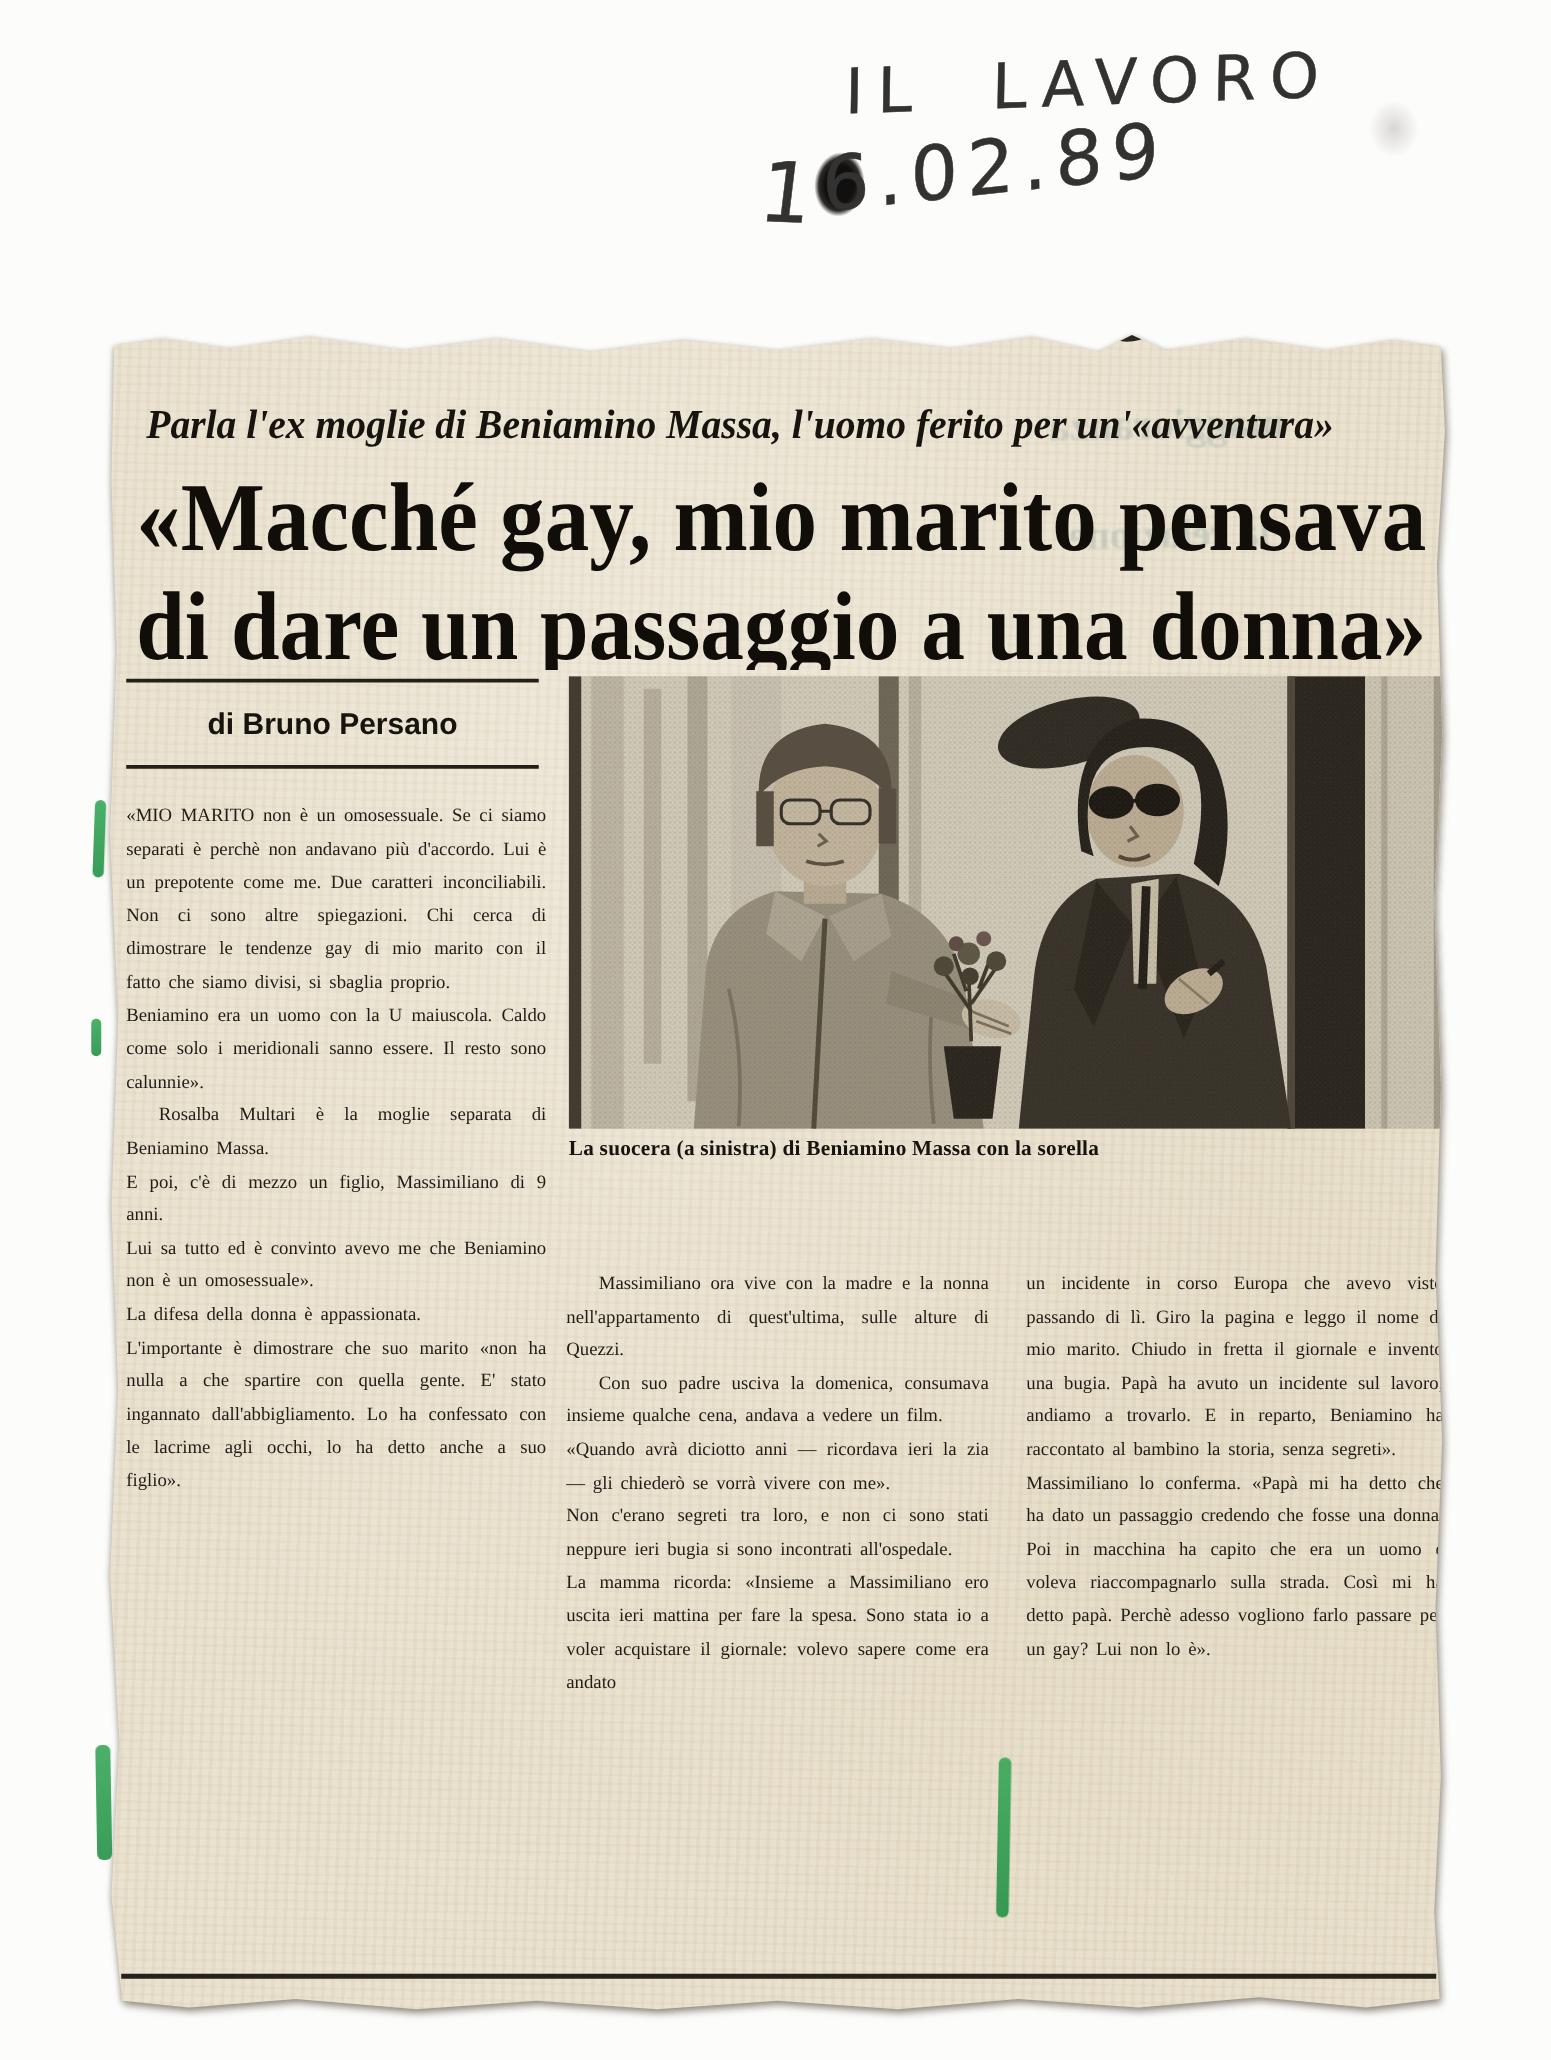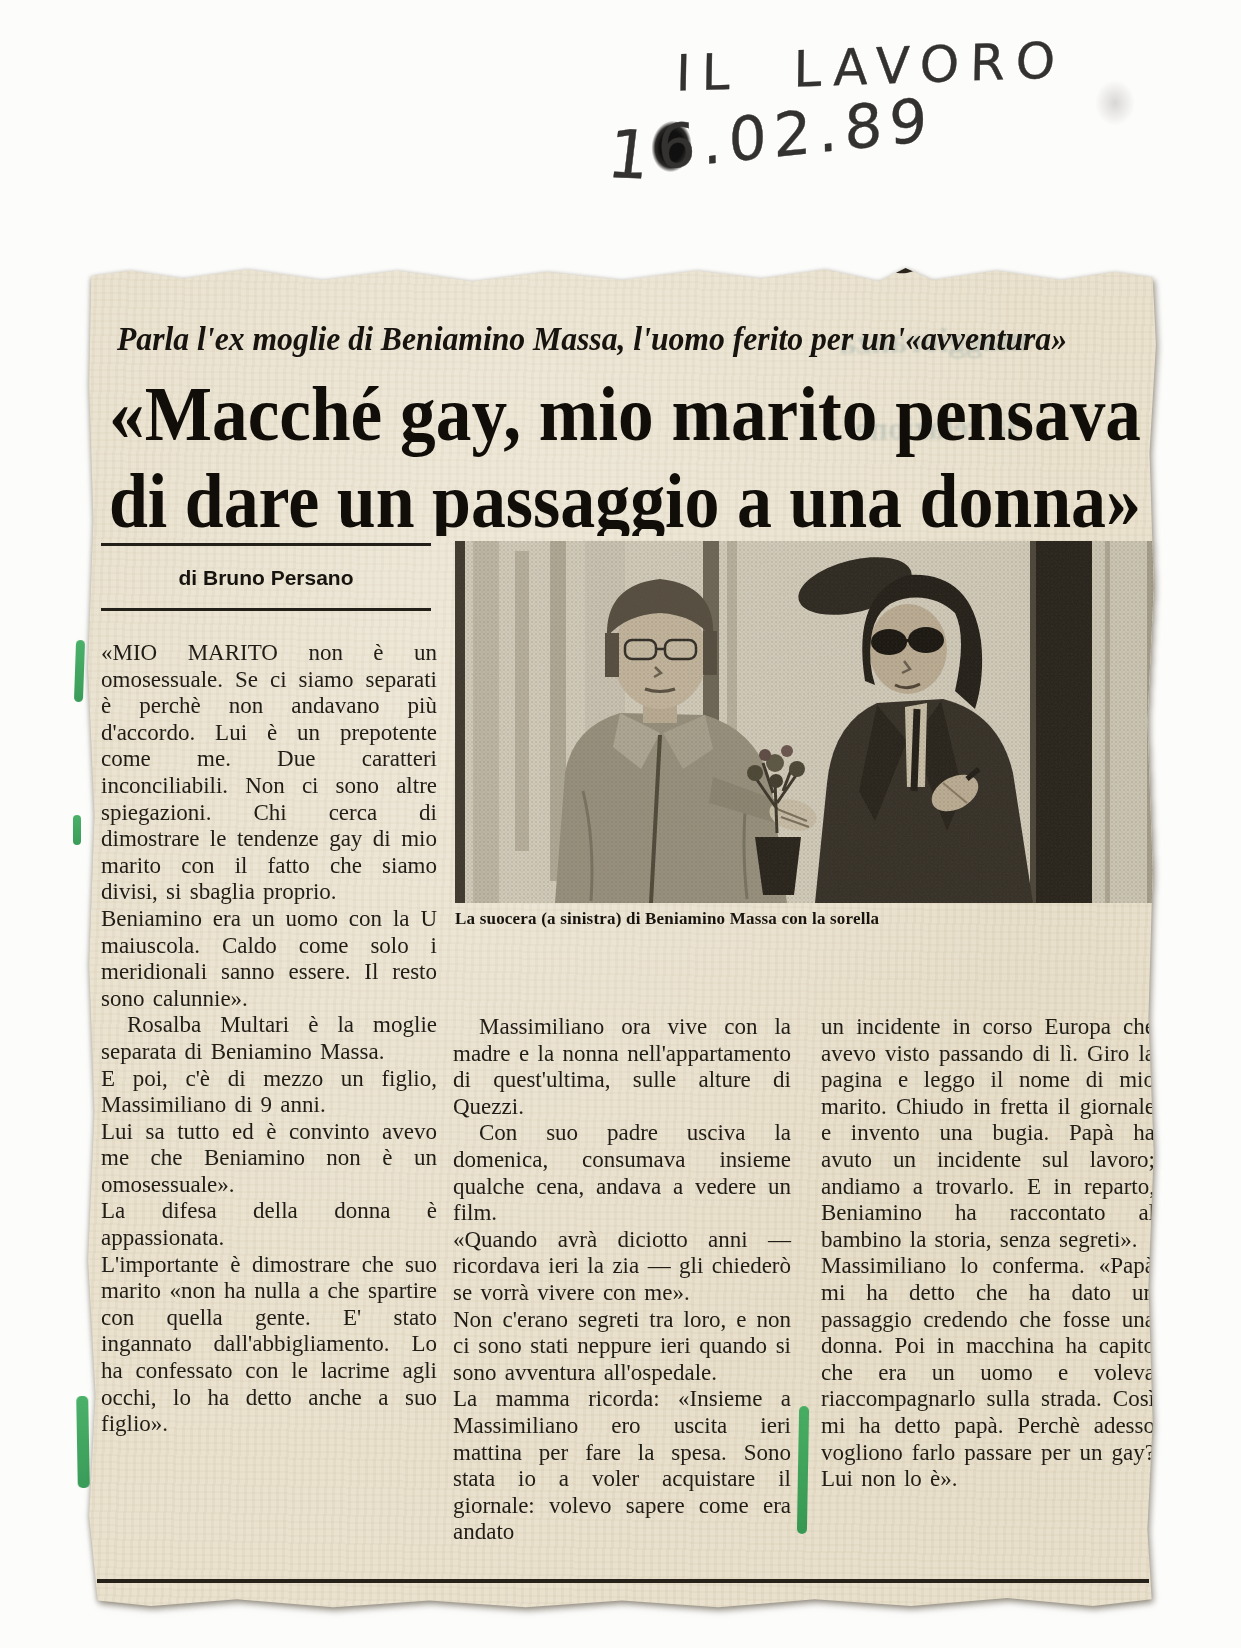--- a/index.html
+++ b/index.html
@@ -68,26 +68,26 @@
   .bleed-2{left:768px;top:146px;font-size:33px;}
 
   
   .head-svg{position:absolute;left:18px;top:20px;}
 
   
   .byline-box{position:absolute;left:14px;top:279px;width:330px;}
   .rule{height:3px;background:#23201a;}
   .byline{
     text-align:center;font-family:"Liberation Sans",sans-serif;font-weight:bold;
-    font-size:21px;padding:20px 0 18px 0;color:#17140f;
+    font-size:24px;padding:20px 0 18px 0;color:#17140f;
   }
 
   
   .col{
-    position:absolute;font-size:23px;line-height:26.6px;text-align:justify;
+    position:absolute;font-size:15px;line-height:26.6px;text-align:justify;
     color:#201c16;word-spacing:2.5px;
   }
   .col p{margin:0;}
   .col p.indent{text-indent:26px;}
   .col-left{left:14px;top:376px;width:336px;}
   .col-mid{left:366px;top:750px;width:338px;}
   .col-right{left:734px;top:750px;width:334px;}
 
   
   .photo{position:absolute;left:368px;top:277px;width:700px;height:362px;background:#d9d2c1;}
@@ -229,21 +229,21 @@
         <rect x="0" y="0" width="700" height="362" fill="url(#halftone)"></rect>
         <rect x="0" y="0" width="700" height="362" filter="url(#grain)" opacity=".5"></rect>
       </svg>
 
       <div class="caption">La suocera (a sinistra) di Beniamino Massa con la sorella</div>
 
       <div class="col col-mid">
           <p class="indent">Massimiliano ora vive con la madre e la nonna nell'appartamento di quest'ultima, sulle alture di Quezzi.</p>
           <p class="indent">Con suo padre usciva la domenica, consumava insieme qualche cena, andava a vedere un film.</p>
           <p>«Quando avrà diciotto anni — ricordava ieri la zia — gli chiederò se vorrà vivere con me».</p>
-          <p>Non c'erano segreti tra loro, e non ci sono stati neppure ieri quando si sono avventura all'ospedale.</p>
+          <p>Non c'erano segreti tra loro, e non ci sono stati neppure ieri bugia si sono incontrati all'ospedale.</p>
           <p>La mamma ricorda: «Insieme a Massimiliano ero uscita ieri mattina per fare la spesa. Sono stata io a voler acquistare il giornale: volevo sapere come era andato</p>
         </div>
       <div class="col col-right">
           <p>un incidente in corso Europa che avevo visto passando di lì. Giro la pagina e leggo il nome di mio marito. Chiudo in fretta il giornale e invento una bugia. Papà ha avuto un incidente sul lavoro; andiamo a trovarlo. E in reparto, Beniamino ha raccontato al bambino la storia, senza segreti».</p>
           <p>Massimiliano lo conferma. «Papà mi ha detto che ha dato un passaggio credendo che fosse una donna. Poi in macchina ha capito che era un uomo e voleva riaccompagnarlo sulla strada. Così mi ha detto papà. Perchè adesso vogliono farlo passare per un gay? Lui non lo è».</p>
         </div>
 
       <div class="bottom-rule"></div>
     </div>
   </div>

